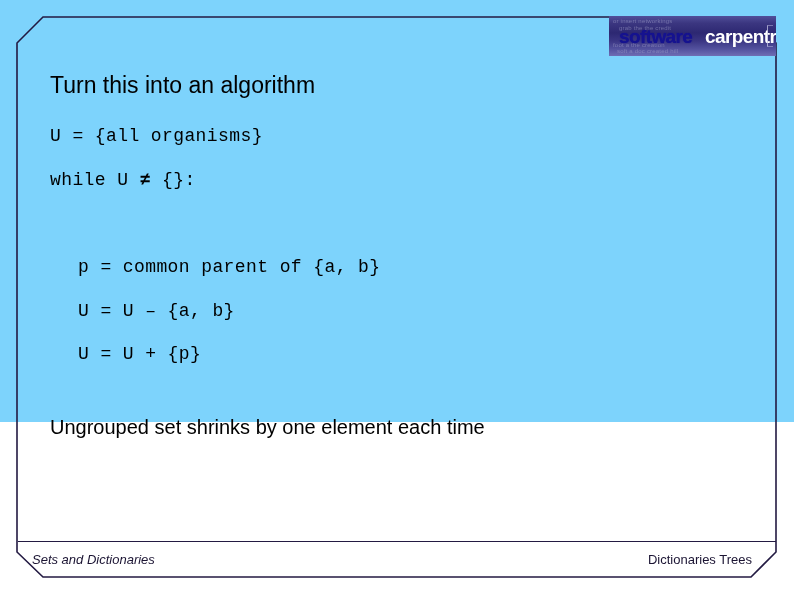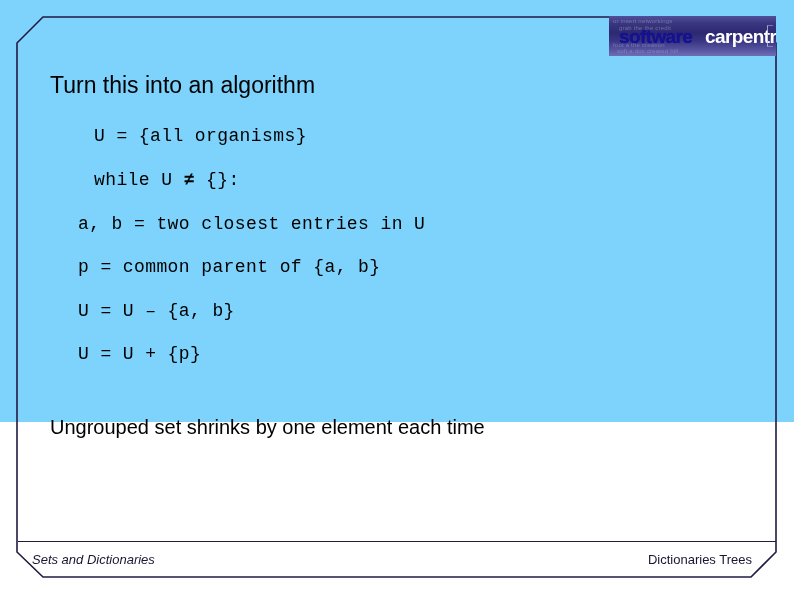--- a/index.html
+++ b/index.html
@@ -100,21 +100,21 @@
     text-align: right;
   }
   .code {
     position: absolute;
     font-family: "Liberation Mono", "DejaVu Sans Mono", monospace;
     font-size: 18px;
     color: #000000;
     white-space: pre;
     letter-spacing: 0.4px;
   }
-  .code.lvl0 { left: 50px; margin-left: 44px; }
+  .code.lvl0 { left: 50px; }
   .code.lvl1 { left: 78px; }
   .neq { font-weight: bold; }
 
   .body-line {
     position: absolute;
     left: 50px;
     font-size: 20px;
     color: #000000;
     white-space: nowrap;
   }
@@ -154,21 +154,20 @@
     <span class="ghost g4">soft a doc created hill</span>
     <span class="word sw">software</span>
     <span class="word cp">carpentry</span>
     <span class="tick"></span>
   </div>
 
   <div id="title">Turn this into an algorithm</div>
 
   <div class="code lvl0" style="top:126px">U = {all organisms}</div>
   <div class="code lvl0" style="top:170px">while U <span class="neq">≠</span> {}:</div>
-  <div class="code lvl1" style="top:214px">a, b = two closest entries in U</div>
   <div class="code lvl1" style="top:257px">p = common parent of {a, b}</div>
   <div class="code lvl1" style="top:301px">U = U – {a, b}</div>
   <div class="code lvl1" style="top:344px">U = U + {p}</div>
 
   <div class="body-line" style="top:416px">Ungrouped set shrinks by one element each time</div>
 
   <div id="footer-rule"></div>
   <div class="footer-text" id="footer-left">Sets and Dictionaries</div>
   <div class="footer-text" id="footer-right">Dictionaries Trees</div>
 

